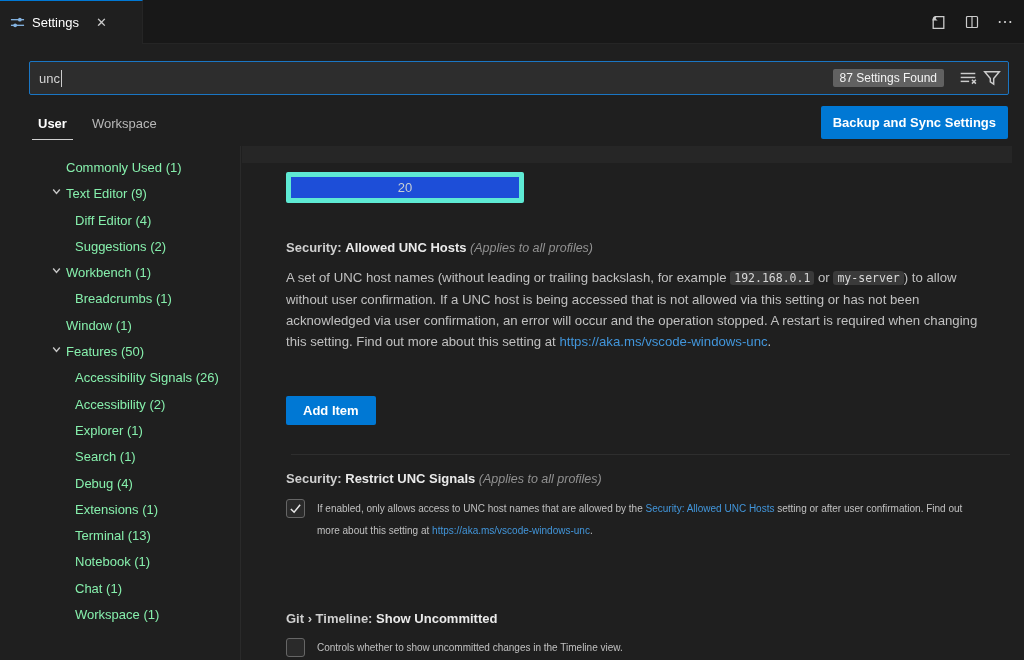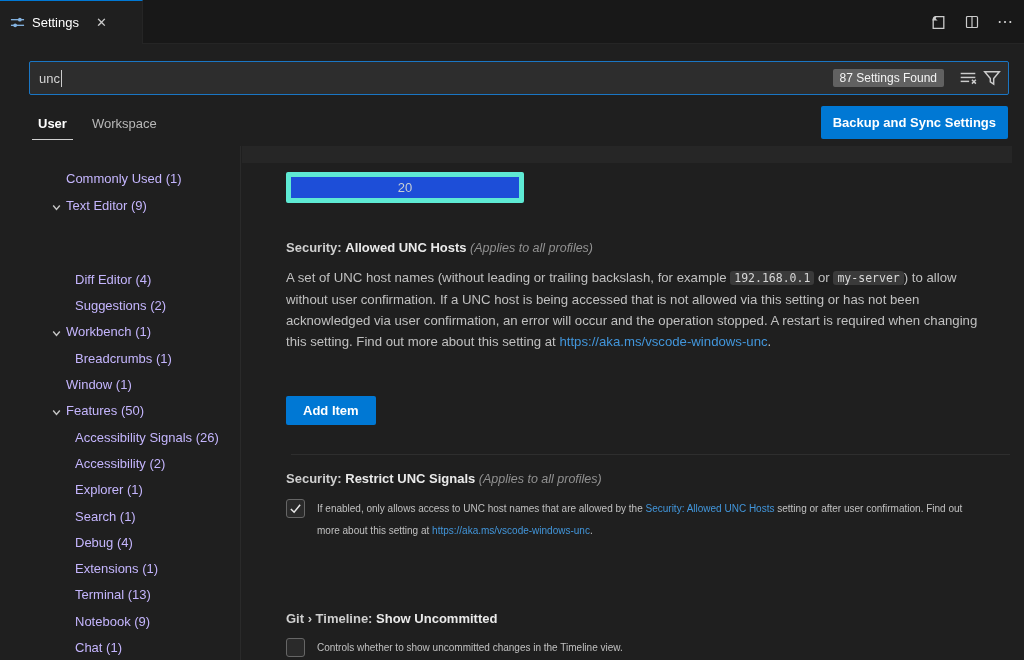--- a/index.html
+++ b/index.html
@@ -47,21 +47,21 @@
   .scope-user { left:32px; color:#ffffff; font-weight:700; border-bottom:1.5px solid #d0d0d0; }
   .scope-workspace { left:86px; color:#b8b8b8; }
   .backup-btn {
     position:absolute; right:16px; top:2px; height:33px; background:#0078d4; color:#ffffff;
     border:none; border-radius:2px; font-family:"Liberation Sans",sans-serif;
     font-size:13px; font-weight:700; padding:5px 12px; cursor:pointer;
   }
 
   
   .toc { position:absolute; top:146px; bottom:0; left:0; width:240px; padding-top:14px; overflow:hidden; }
-  .side-row { height:26.3px; display:flex; align-items:flex-end; color:#c4b5fd; cursor:pointer; font-size:13px; white-space:nowrap; }
+  .side-row { height:26.3px; display:flex; align-items:flex-start; color:#86efac; cursor:pointer; font-size:13px; white-space:nowrap; }
   .side-row .chev { width:20px; display:flex; justify-content:center; align-items:center; }
 
   
   .content { position:absolute; top:146px; bottom:0; left:240px; right:0; border-left:1px solid #2a2a2a; background:#1f1f1f; }
   .row-strip { position:absolute; top:0; left:1px; right:12px; height:17px; background:#262626; }
   .num-input {
     position:absolute; top:26px; left:45px; width:238px; height:31px;
     background:#1d4ed8; border:5px solid #5eead4; border-radius:2px; color:#c7ced3;
     font-family:"Liberation Sans",sans-serif; font-size:13px; padding:0 9px;text-align:center;
   }
@@ -156,21 +156,21 @@
       <span>Commonly Used (1)</span>
     </div>
     <div class="side-row" style="padding-left: 46px;">
       <span class="chev">
         <svg width="11" height="11" viewBox="0 0 10 10" fill="none" stroke="#c5c5c5" stroke-width="1.3">
           <polyline points="2,3.2 5,6.8 8,3.2"></polyline>
         </svg>
       </span>
       <span>Text Editor (9)</span>
     </div>
-    <div class="side-row" style="padding-left: 75px; margin-top: 48px;">
+    <div class="side-row" style="padding-left: 75px;">
       <span>Diff Editor (4)</span>
     </div>
     <div class="side-row" style="padding-left: 75px;">
       <span>Suggestions (2)</span>
     </div>
     <div class="side-row" style="padding-left: 46px;">
       <span class="chev">
         <svg width="11" height="11" viewBox="0 0 10 10" fill="none" stroke="#c5c5c5" stroke-width="1.3">
           <polyline points="2,3.2 5,6.8 8,3.2"></polyline>
         </svg>
@@ -207,21 +207,21 @@
     <div class="side-row" style="padding-left: 75px;">
       <span>Debug (4)</span>
     </div>
     <div class="side-row" style="padding-left: 75px;">
       <span>Extensions (1)</span>
     </div>
     <div class="side-row" style="padding-left: 75px;">
       <span>Terminal (13)</span>
     </div>
     <div class="side-row" style="padding-left: 75px;">
-      <span>Notebook (9)</span>
+      <span>Notebook (1)</span>
     </div>
     <div class="side-row" style="padding-left: 75px;">
       <span>Chat (1)</span>
     </div>
     <div class="side-row" style="padding-left: 75px;">
       <span>Workspace (1)</span>
     </div>
   </div>
 
 <div class="content">

